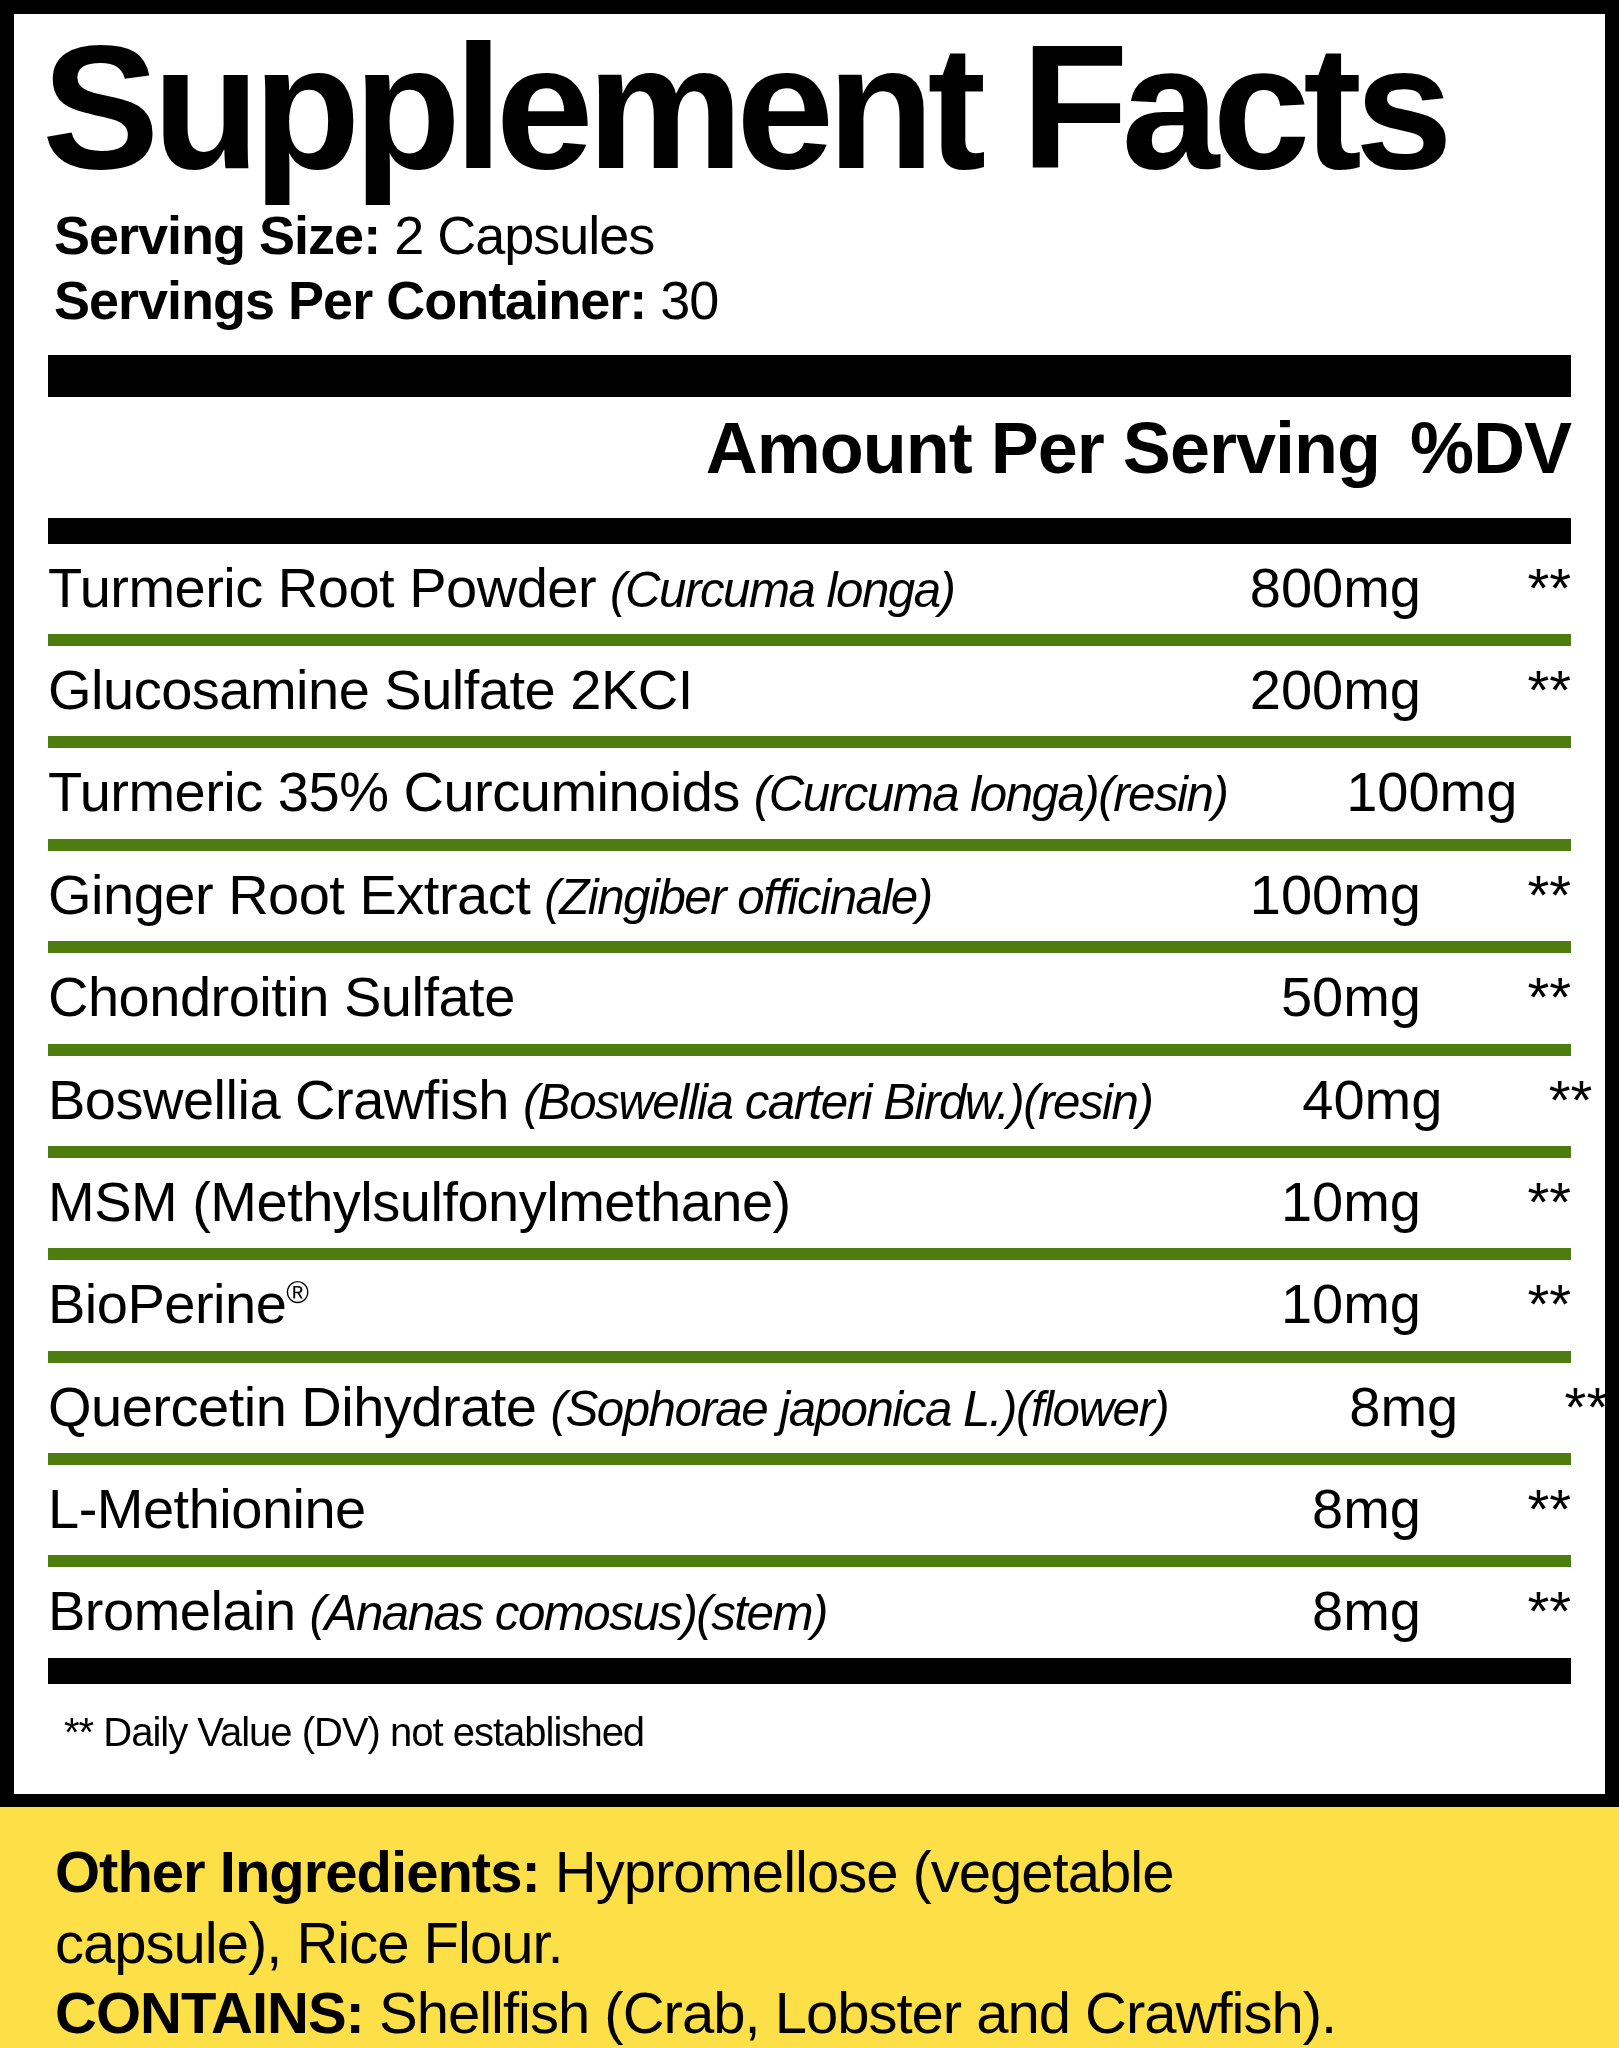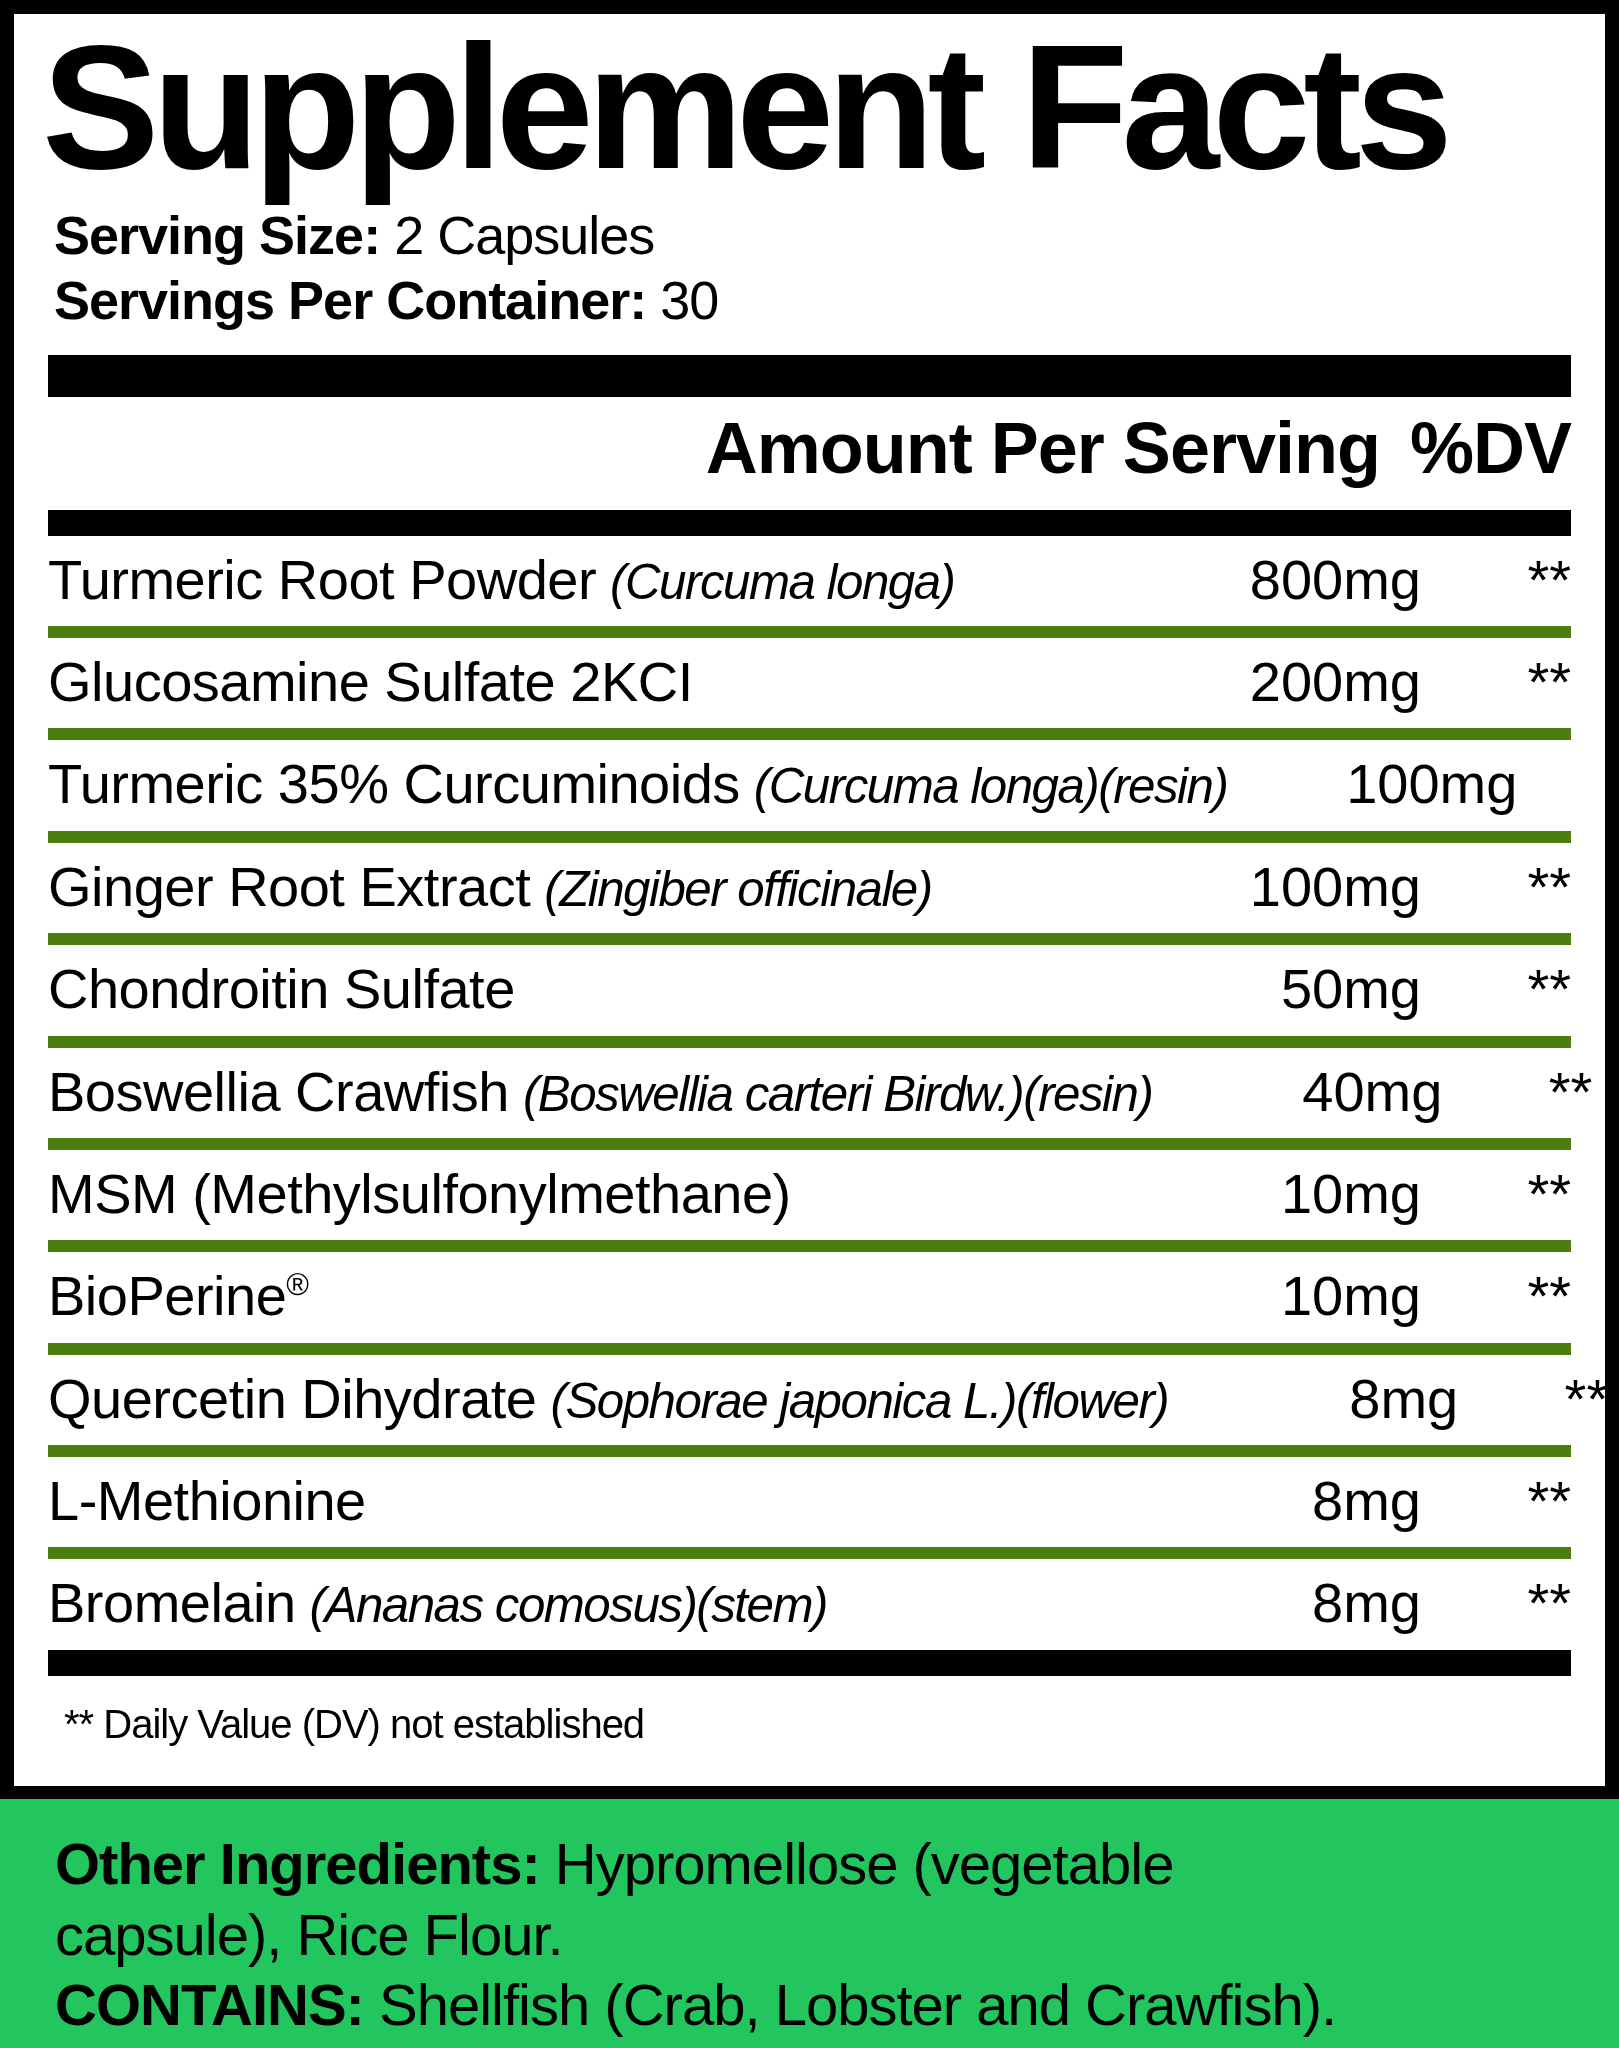--- a/index.html
+++ b/index.html
@@ -1,19 +1,19 @@
 <!DOCTYPE html>
 <html><head>
 <meta charset="utf-8">
 <style>
   html,body{margin:0;padding:0;background:#fff;}
   .page{
     position:relative;
     width:1619px;height:2048px;
-    background:#22c55e;color:#000;
+    background:#fde047;color:#000;
     font-family:"Liberation Sans",sans-serif;
     overflow:hidden;
   }
   
   .panel{
     border:14px solid #000;
     border-bottom-width:13px;
     padding:0 34px 10px 34px;
     background:#fff;
   }
@@ -31,21 +31,21 @@
     line-height:1.2;
     letter-spacing:-1px;
   }
   .serv-line b{font-weight:bold;}
   .bar{background:#000;}
   .bar-xl{height:42px;margin-top:22px;}
   .bar-md{height:26px;}
   .bar-lg{height:26px;}
   .col-header{
     display:flex;justify-content:flex-end;align-items:baseline;
-    padding:10px 0 20px 0;
+    padding:10px 0 28px 0;
     font-size:72px;font-weight:bold;letter-spacing:-1px;
     line-height:1.15;
     text-align:center;
   }
   .hdr-dv{margin-left:30px;}
   
   .rows .row{
     display:flex;align-items:baseline;
     padding:12px 0 14px 0;
     border-bottom:12px solid #4d7c0f;

